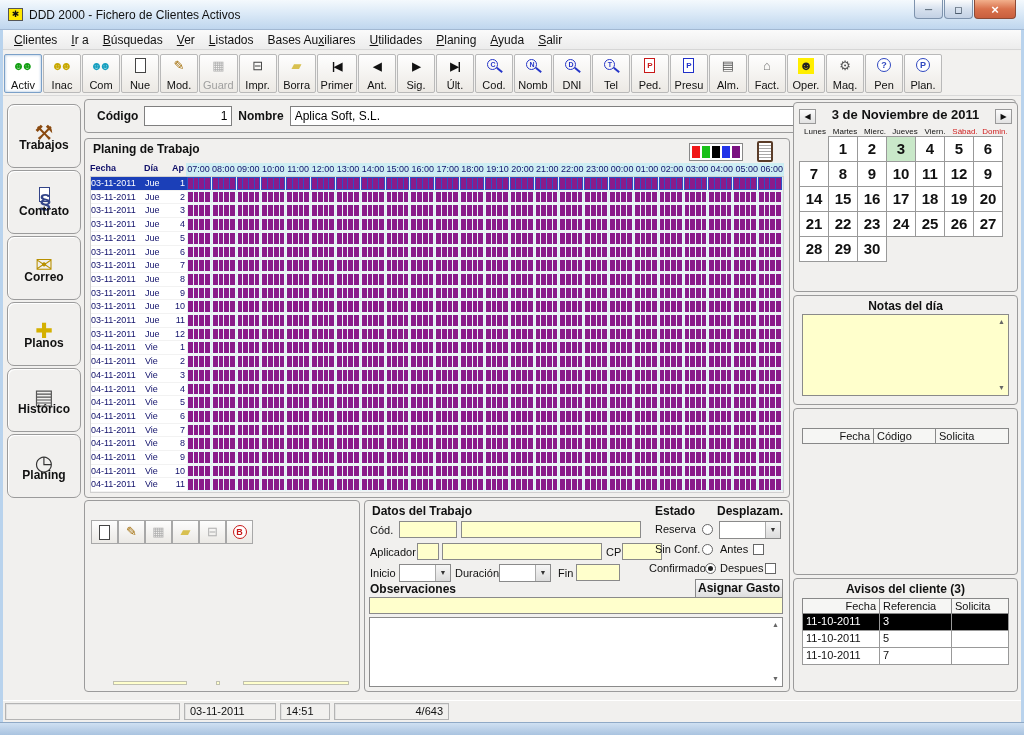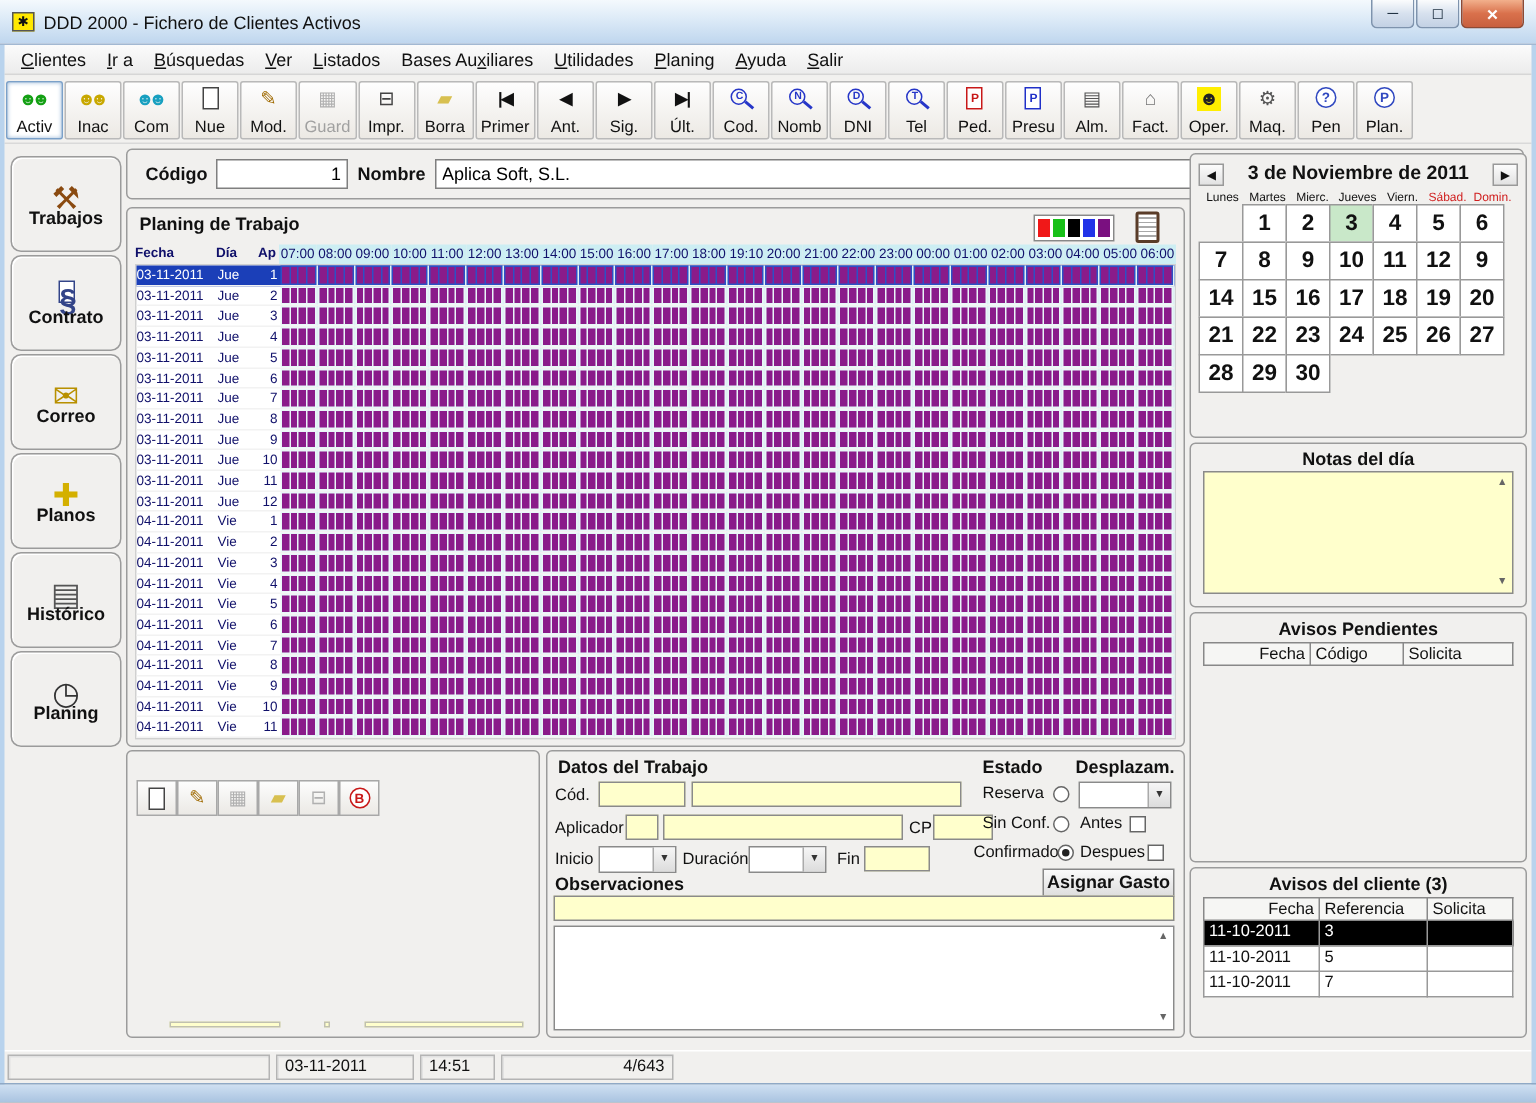--- a/index.html
+++ b/index.html
@@ -3923,21 +3923,20 @@
 
   <div class="gpanel" style="left:793px;top:295px;width:225px;height:110px">
     <span class="panel-title center">Notas del día</span>
     <div class="notas-box">
       <span class="sarr" style="right:3px;top:3px">▲</span>
       <span class="sarr" style="right:3px;bottom:3px">▼</span>
     </div>
   </div>
 
   <div class="gpanel" style="left:793px;top:408px;width:225px;height:167px">
-    <span class="panel-title center">Avisos Pendientes</span>
     <div class="av-table" style="top:19px">
         <div class="av-head">
           <span style="width: 72px;">Fecha</span>
           <span style="width: 62px;">Código</span>
           <span style="width: auto; flex: 1 1 0%;">Solicita</span>
         </div>
       </div>
   </div>
 
   <div class="gpanel" style="left:793px;top:578px;width:225px;height:114px">

